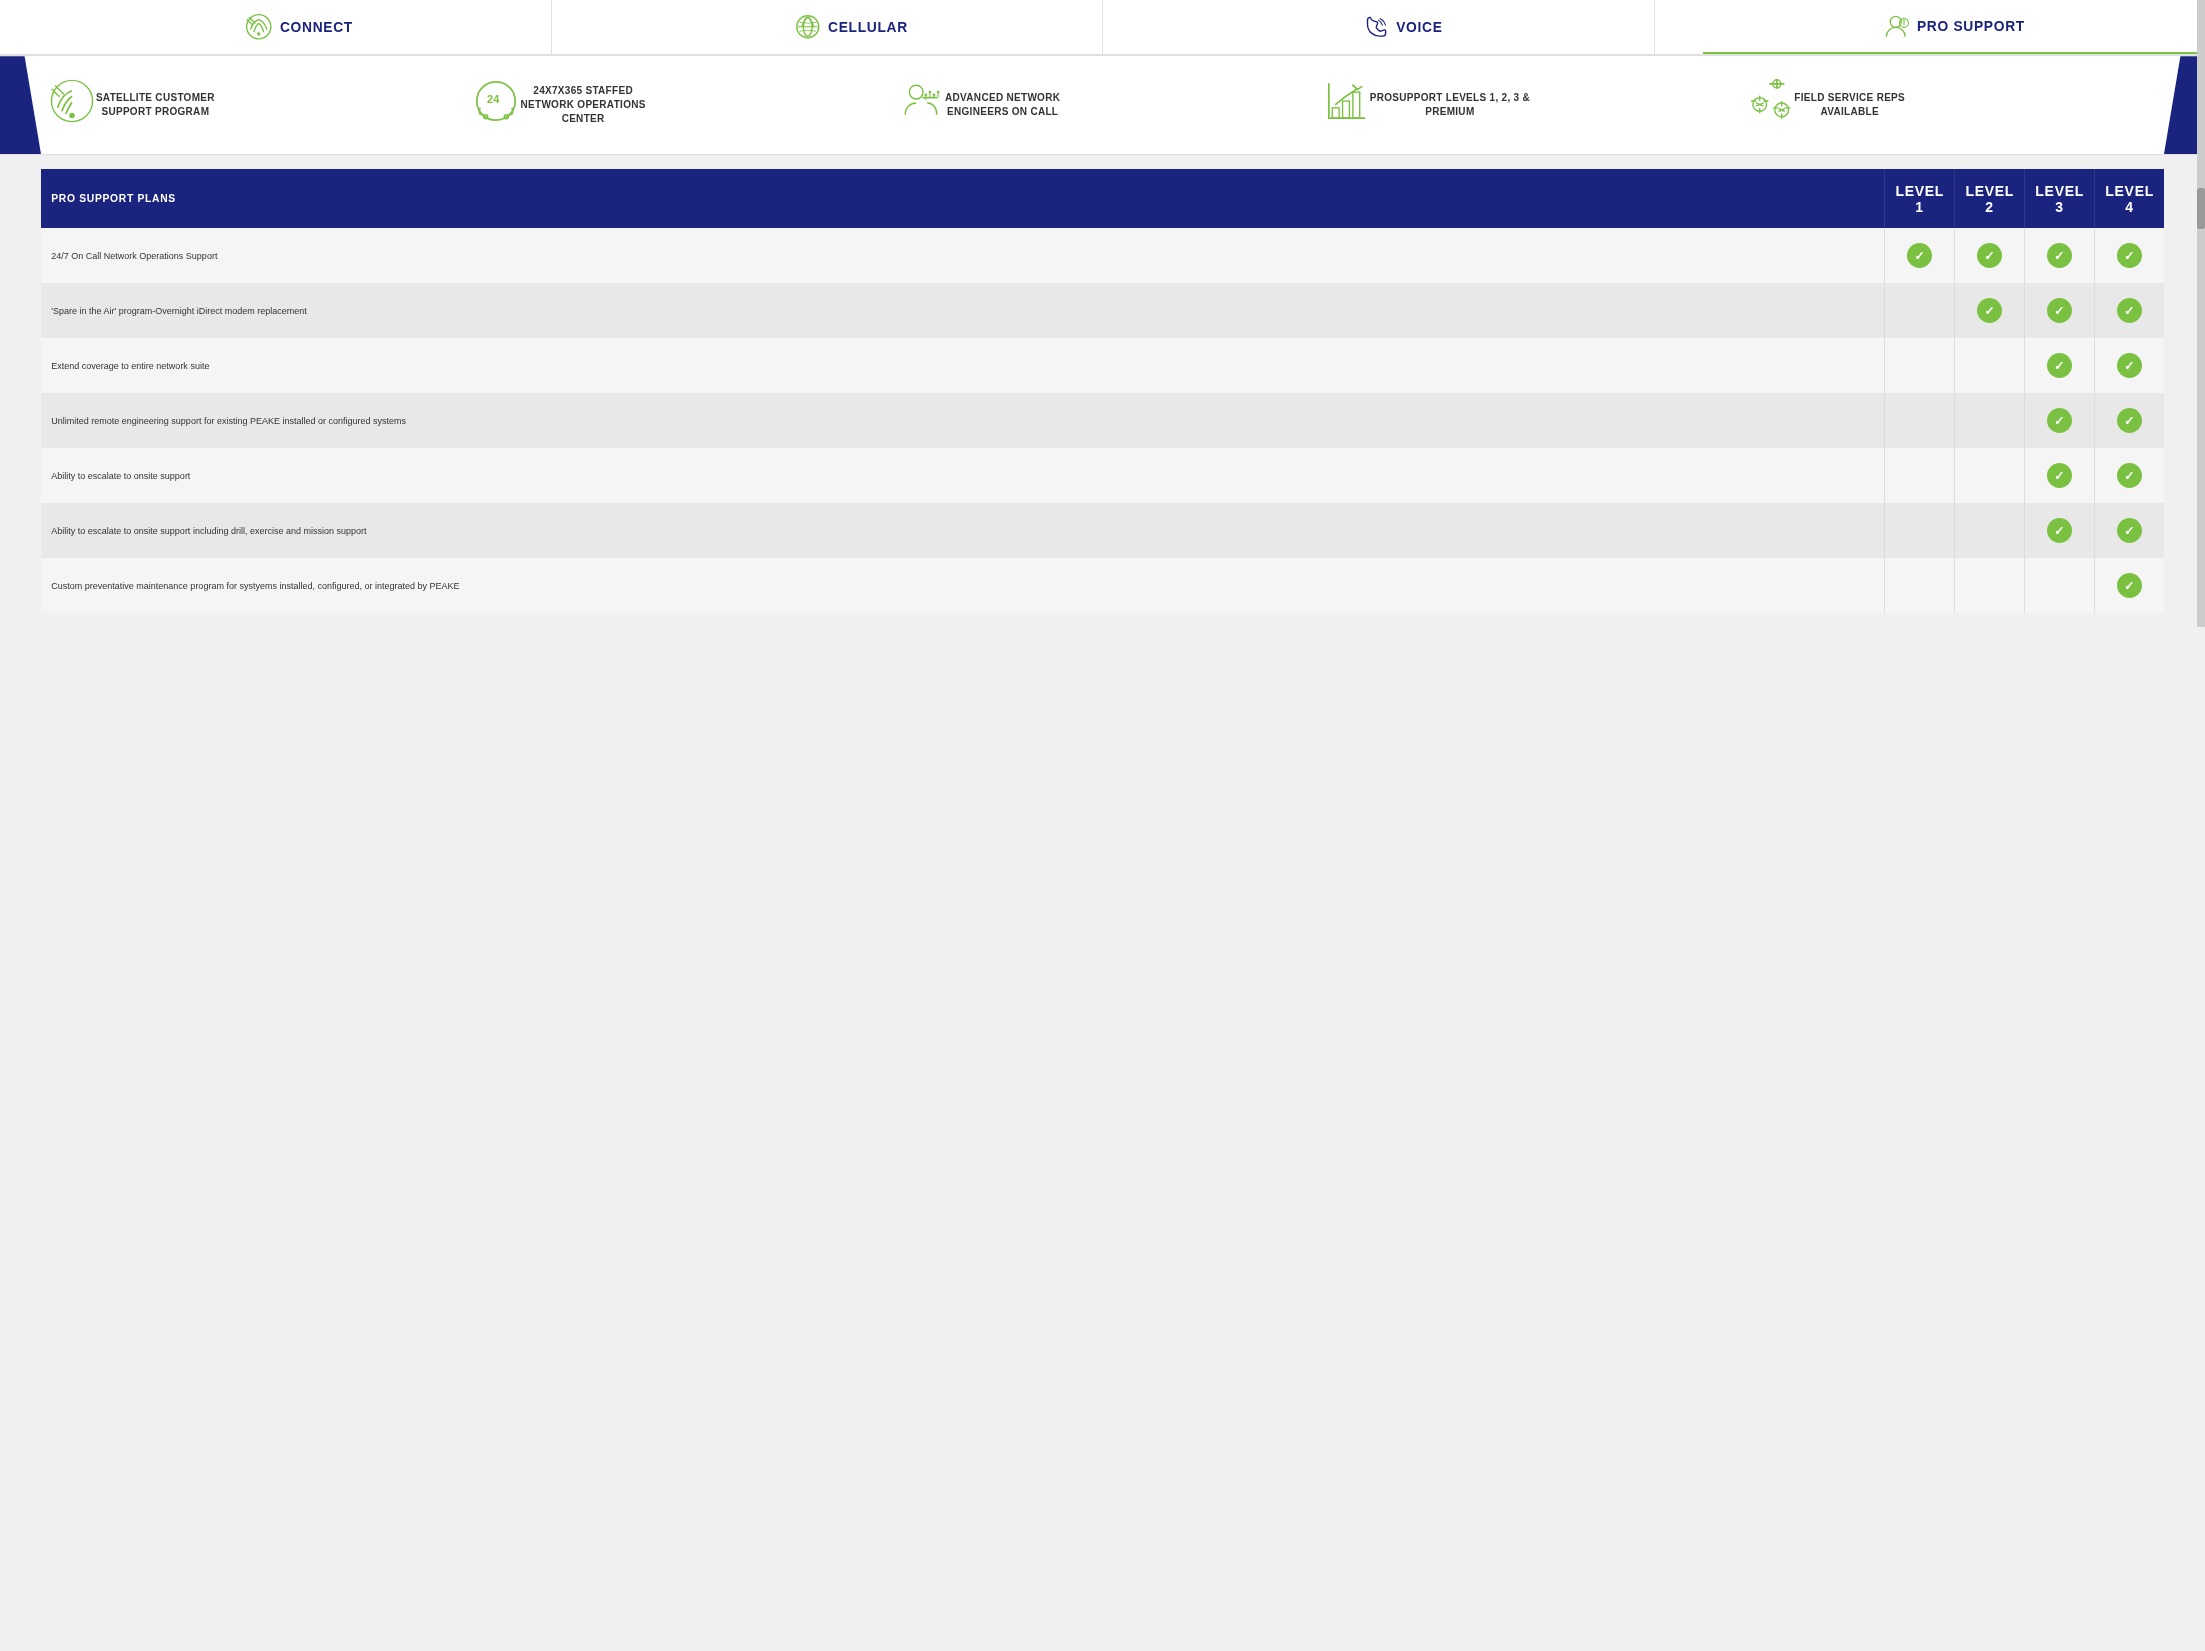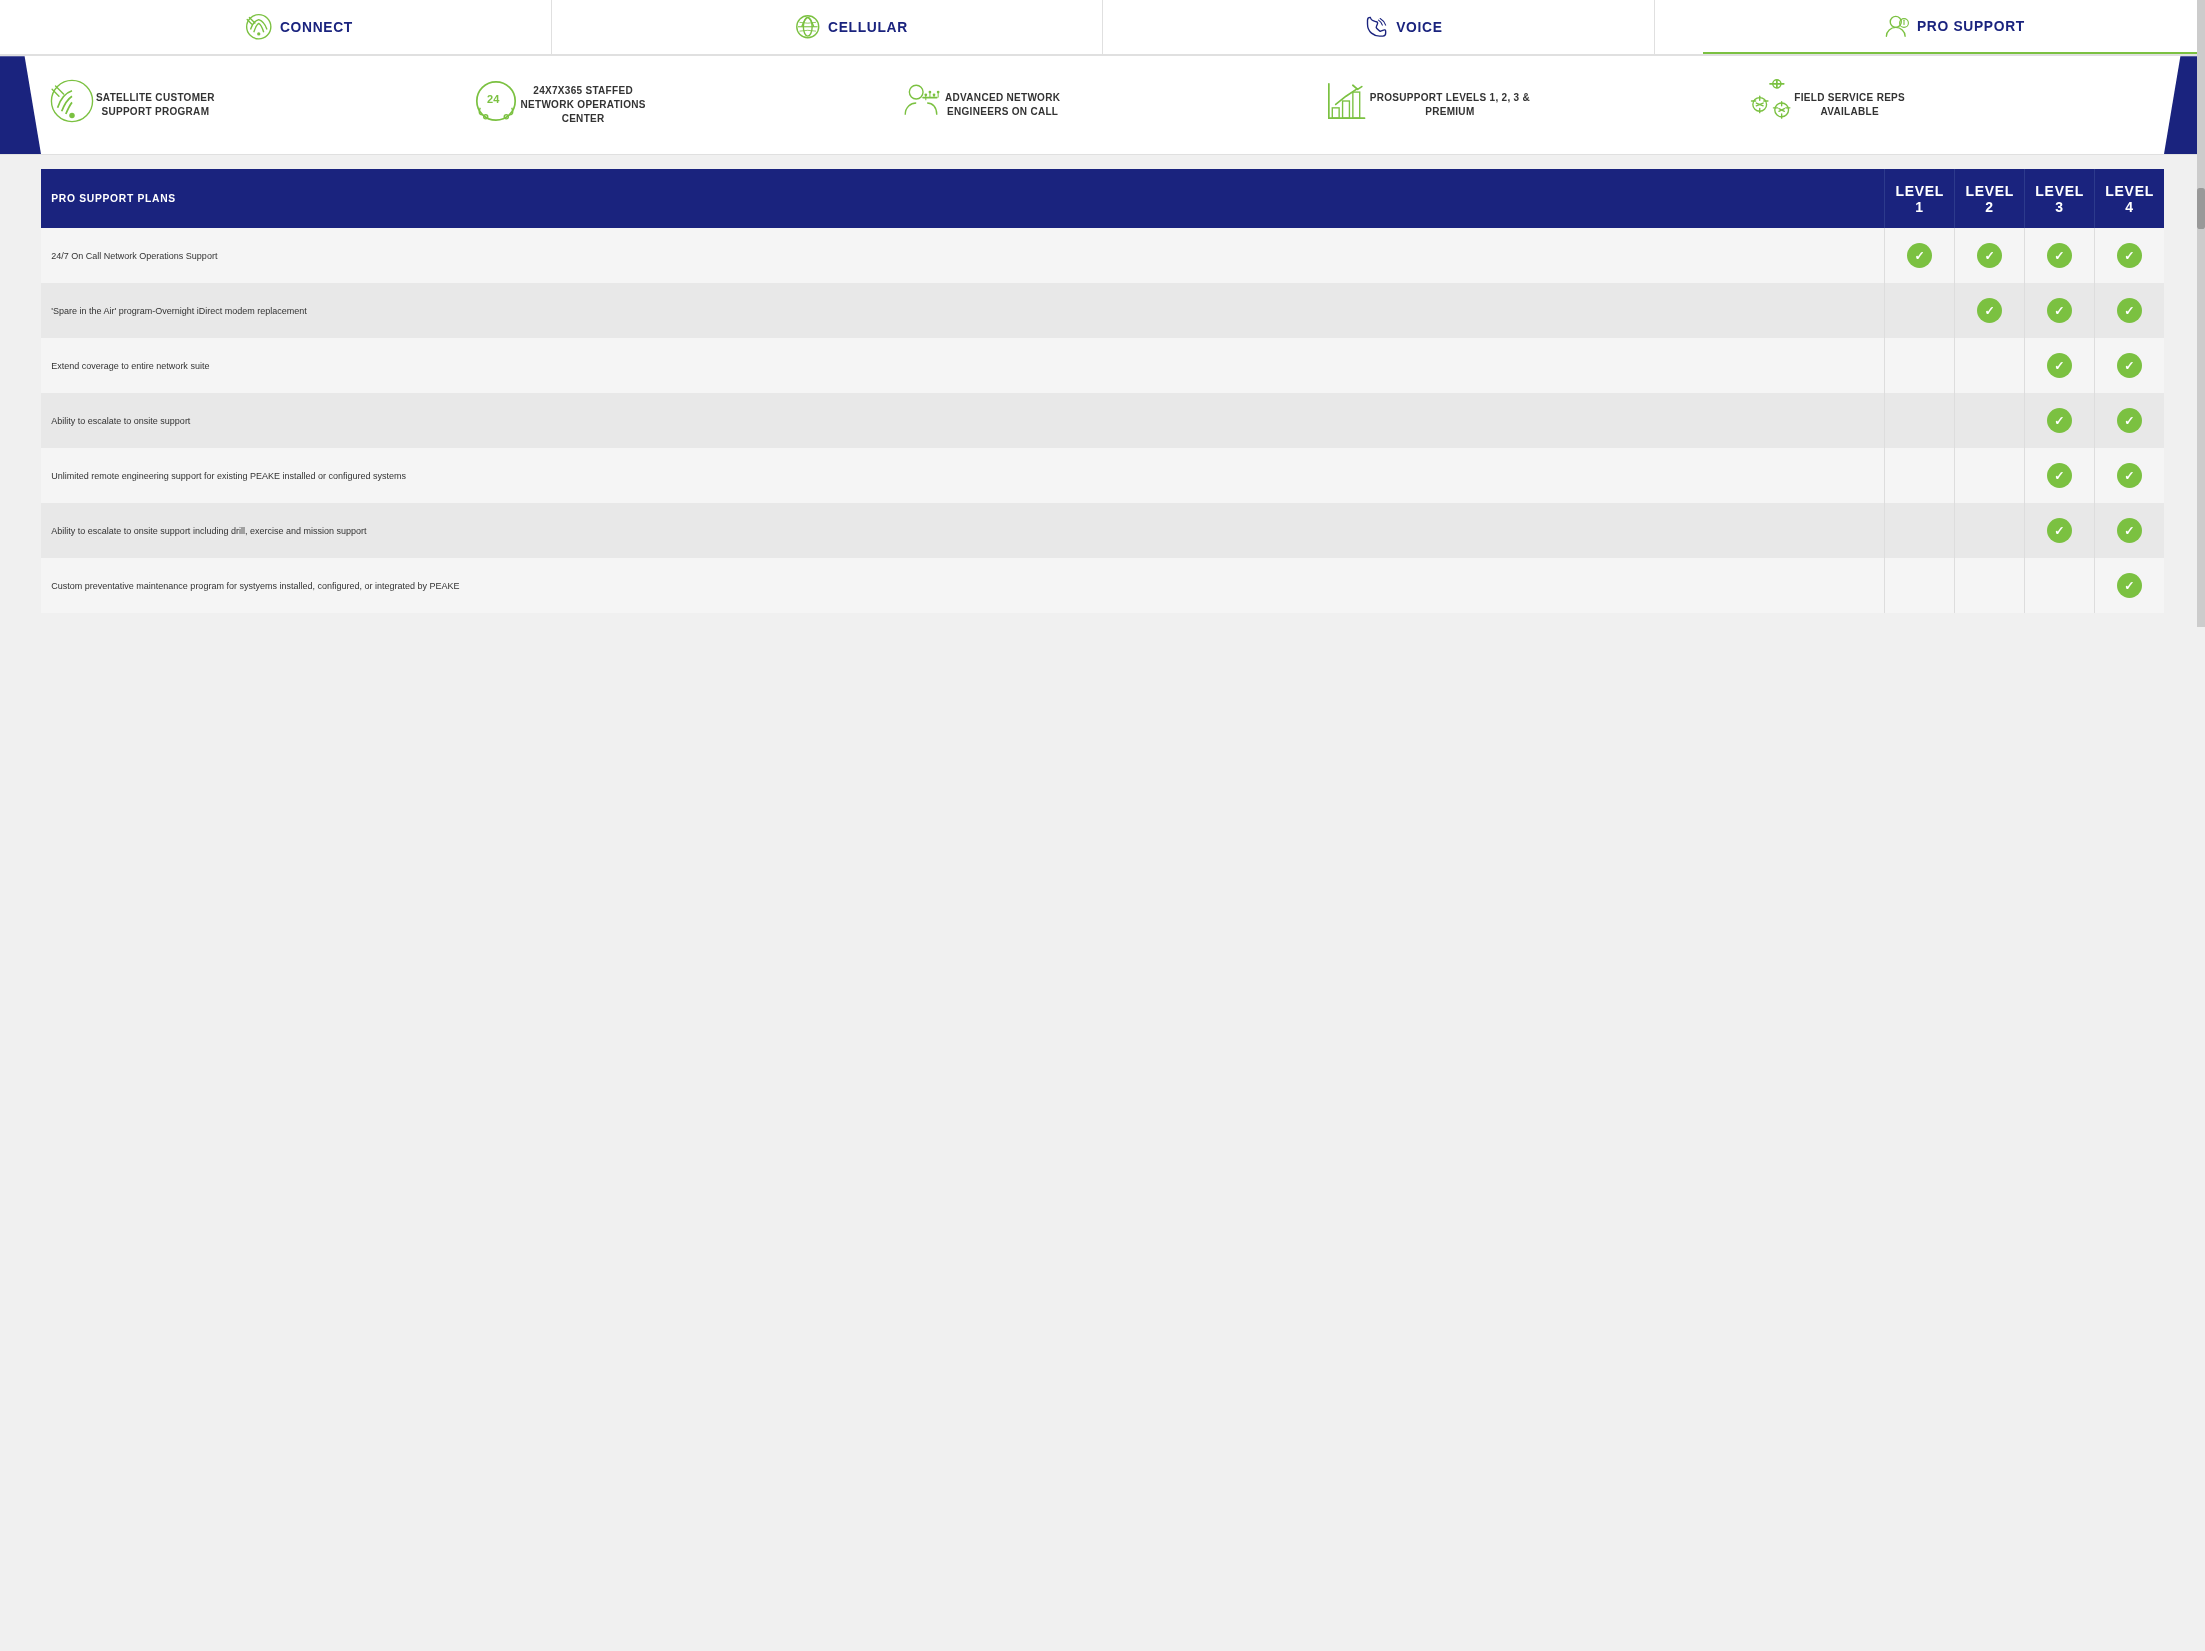--- a/index.html
+++ b/index.html
@@ -334,28 +334,28 @@
             <td><span class="check-icon">✓</span></td>
           </tr>
           <tr>
             <td>Extend coverage to entire network suite</td>
             <td></td>
             <td></td>
             <td><span class="check-icon">✓</span></td>
             <td><span class="check-icon">✓</span></td>
           </tr>
           <tr>
+            <td>Unlimited remote engineering support for existing PEAKE installed or configured systems</td>
+            <td></td>
+            <td></td>
+            <td><span class="check-icon">✓</span></td>
+            <td><span class="check-icon">✓</span></td>
+          </tr>
+          <tr>
             <td>Ability to escalate to onsite support</td>
-            <td></td>
-            <td></td>
-            <td><span class="check-icon">✓</span></td>
-            <td><span class="check-icon">✓</span></td>
-          </tr>
-          <tr>
-            <td>Unlimited remote engineering support for existing PEAKE installed or configured systems</td>
             <td></td>
             <td></td>
             <td><span class="check-icon">✓</span></td>
             <td><span class="check-icon">✓</span></td>
           </tr>
           <tr>
             <td>Ability to escalate to onsite support including drill, exercise and mission support</td>
             <td></td>
             <td></td>
             <td><span class="check-icon">✓</span></td>

